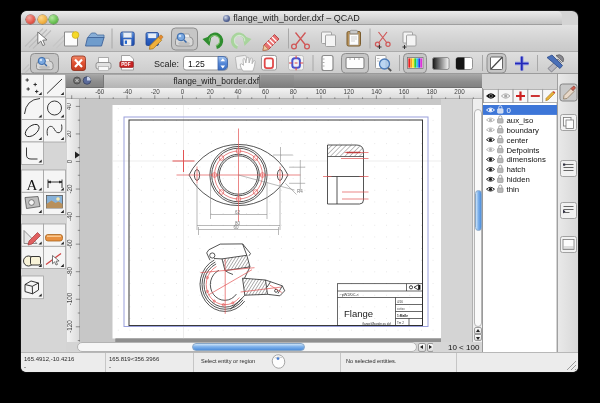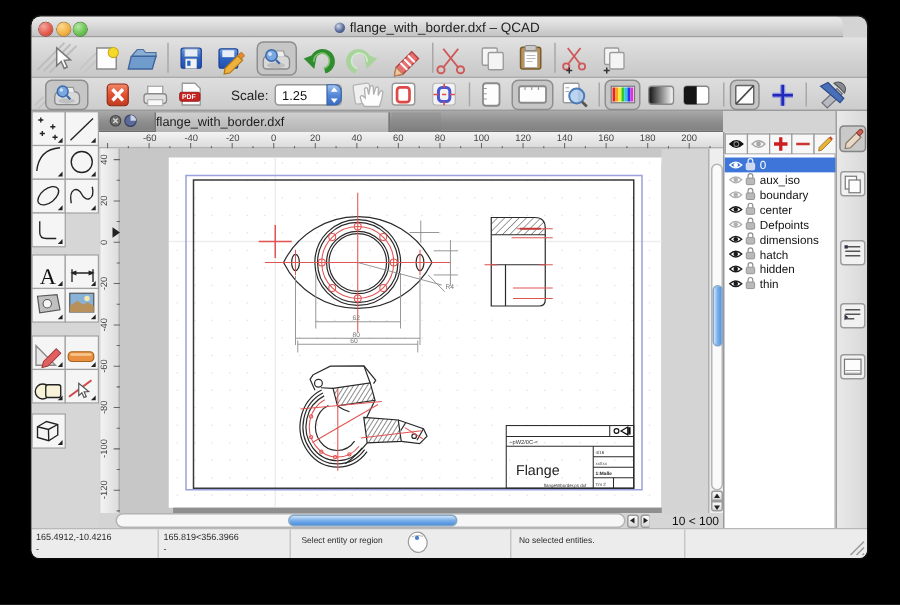--- a/index.html
+++ b/index.html
@@ -5,21 +5,21 @@
 .stage{position:absolute;left:0;top:0;width:600px;height:403px;background:#000}
 .win{position:absolute;left:21px;top:11px;width:557px;height:361px;border-radius:6px 6px 5px 5px;background:#d4d4d4;box-shadow:0 8px 18px rgba(0,0,0,.9),0 0 0 1px #1d1d1d;overflow:hidden}
 .abs{position:absolute}
 .titlebar{left:0;top:0;width:541px;height:13.5px;background:linear-gradient(#ebebeb,#d6d6d6 55%,#c3c3c3);border-bottom:1px solid #9f9f9f;border-radius:5px 5px 0 0}
 .tl{position:absolute;top:3.5px;width:9px;height:9px;border-radius:50%}
 .title{position:absolute;left:0;right:0;top:1.5px;text-align:center;font-size:9px;color:#222;letter-spacing:0}
 .row1{left:0;top:13.5px;width:557px;height:27.5px;background:linear-gradient(#e2e2e2,#cfcfcf 70%,#c9c9c9);border-bottom:1px solid #ababab}
 .row2{left:0;top:41px;width:574px;height:22px;background:linear-gradient(#dedede,#cdcdcd);border-bottom:1px solid #9b9b9b}
 .palette{left:0;top:63px;width:45px;height:278px;background:#d6d6d6}
 .tabbar{left:45px;top:63px;width:415.7px;height:13.5px;background:linear-gradient(#a9a9a9,#8c8c8c 60%,#828282);border-bottom:1px solid #6e6e6e}
-.tab{position:absolute;left:37px;top:.5px;width:157px;height:13px;background:linear-gradient(#cfcfcf,#b4b4b4);border-left:1px solid #777;border-right:1px solid #777;font-size:8.5px;color:#1b1b1b;text-align:left;line-height:13px}
+.tab{position:absolute;left:37px;top:.5px;width:157px;height:13px;background:linear-gradient(#cfcfcf,#b4b4b4);border-left:1px solid #777;border-right:1px solid #777;font-size:8.5px;color:#1b1b1b;text-align:right;line-height:13px}
 .lheader{left:460.7px;top:63px;width:74.8px;height:13.5px;background:linear-gradient(#cecece,#a8a8a8);border-bottom:1px solid #8a8a8a;border-left:1px solid #8a8a8a}
 .lheadtxt{position:absolute;left:6px;right:0;top:2.2px;text-align:center;font-size:7.2px;font-weight:bold;color:#1a1a1a}
 .dock{left:535.5px;top:63px;width:21.5px;height:278px;background:linear-gradient(90deg,#e9e9e9,#d8d8d8);border-left:1px solid #a0a0a0}
 .hruler{left:45px;top:76.5px;width:415.7px;height:11.5px;background:linear-gradient(#f3f3f3,#dcdcdc);border-bottom:1px solid #b2b2b2}
 .vruler{left:45.5px;top:88px;width:13px;height:243px;background:linear-gradient(90deg,#f3f3f3,#dcdcdc);border-right:1px solid #b2b2b2}
 .canvas{left:58.5px;top:88px;width:361px;height:243px;background:#c7c7c7;overflow:hidden}
 .vscol{left:451px;top:88px;width:9.7px;height:243px;background:#eee;border-left:1px solid #b0b0b0}
 .hsrow{left:56px;top:331px;width:340px;height:10px;background:#f6f6f6;border:1px solid #b3b3b3;border-radius:5px}
 .hsbelow{left:412px;top:331px;width:69px;height:10px;background:#d6d6d6}
 .ltoolbar{left:460.7px;top:76.5px;width:74.8px;height:15.5px;background:linear-gradient(#dcdcdc,#c8c8c8);border-left:1px solid #9a9a9a}

